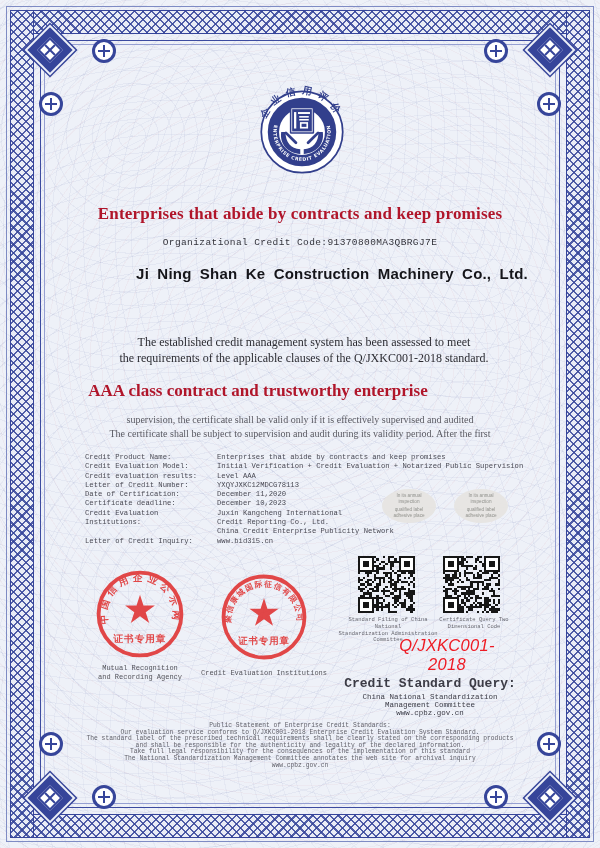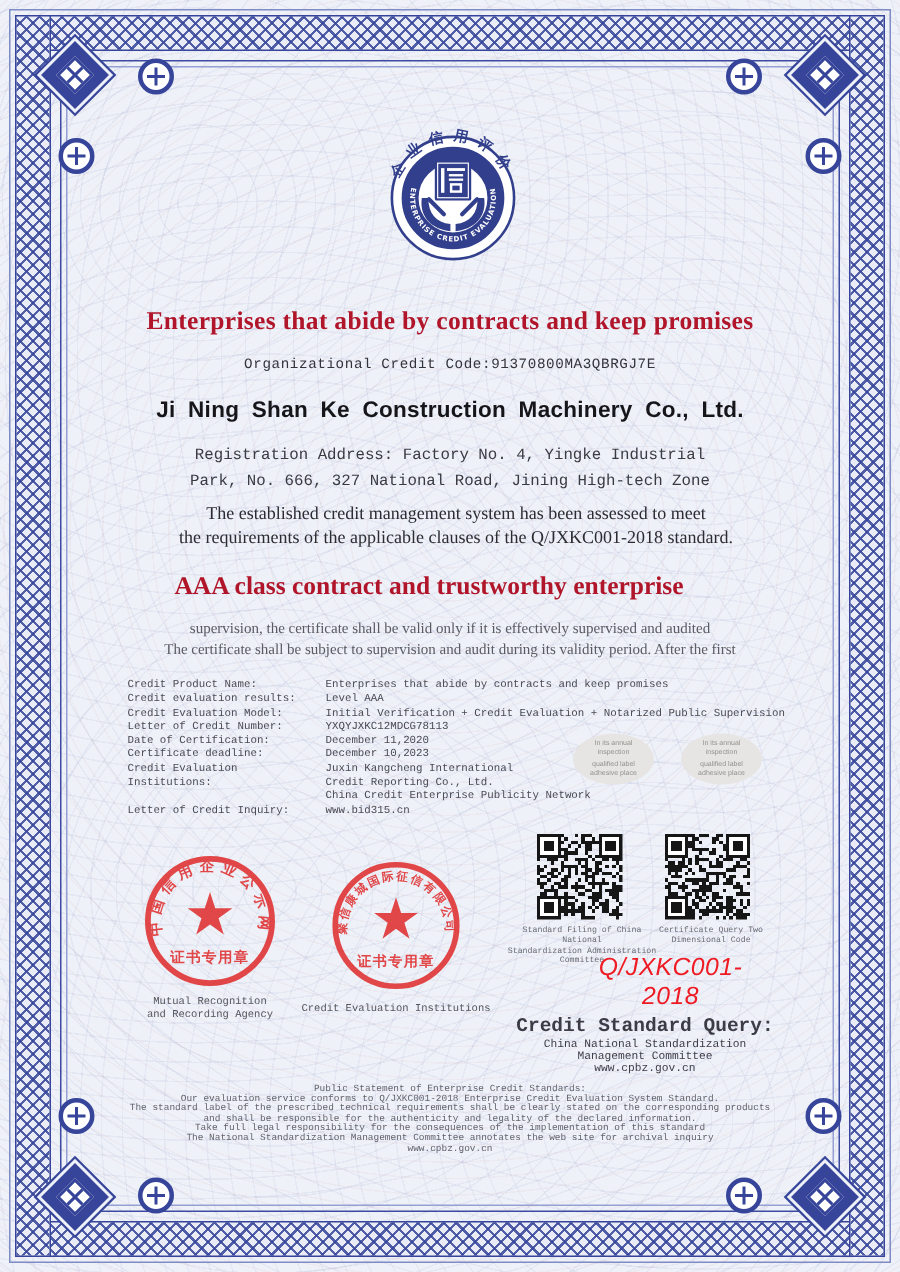--- a/index.html
+++ b/index.html
@@ -50,24 +50,24 @@
     background-size:2px 100%,100% 2px;background-position:center center;background-repeat:no-repeat;}
   .cmedal.h{left:92px;top:39px;}
   .cmedal.v{left:39px;top:92px;}
 
   
   .emblem{left:250px;top:80px;width:104px;height:104px;}
 
   
   .main-title{left:40px;top:204px;width:520px;font-size:17px;font-weight:bold;color:#b0152a;letter-spacing:.2px;}
   .org-code{left:40px;top:237px;width:520px;font-size:9.5px;color:#33333b;letter-spacing:.4px;}
-  .company{left:40px;top:265px;width:520px;font-size:15px;font-weight:bold;color:#15151a;word-spacing:4px;letter-spacing:.2px;}
+  .company{left:40px;top:265px;width:520px;font-size:15px;font-weight:bold;color:#15151a;word-spacing:4px;letter-spacing:.2px;padding-left:32px;}
   .address{left:40px;top:296px;width:520px;font-size:10.5px;line-height:17px;color:#3a3a42;}
   .assessment{left:40px;top:334px;width:528px;font-size:12px;line-height:16px;color:#2b2b31;}
-  .grade-title{left:56px;top:381px;width:460px;font-size:17px;font-weight:bold;color:#b0152a;}
+  .grade-title{left:28px;top:381px;width:460px;font-size:17px;font-weight:bold;color:#b0152a;}
   .supervision{left:60px;top:413px;width:480px;font-size:10px;line-height:14px;color:#5a5a62;}
 
   .details{left:85px;top:453px;width:420px;font-size:7.2px;line-height:9.3px;color:#4a4a54;}
   .drow{display:flex;align-items:flex-end;}
   .dlabel{width:132px;flex:0 0 132px;}
   .dvals{flex:1;}
 
   .oval{width:54px;height:34px;border-radius:50%;background:#e7e5e2;opacity:.92;
     display:flex;flex-direction:column;justify-content:center;}
   .oval .line{font-size:5.5px;line-height:7px;color:#8a8a84;text-align:center;transform:scale(.85);}
@@ -154,51 +154,47 @@
       <path d="M36,60 C34,75 44,84 58,85.5 L58,80 C47,79 41,72 41,60 Z" fill="#323f8c"></path>
       <path d="M84,60 C86,75 76,84 62,85.5 L62,80 C73,79 79,72 79,60 Z" fill="#323f8c"></path>
       <path d="M41.5,61 L53,72.5" stroke="#323f8c" stroke-width="3.2" stroke-linecap="round"></path>
       <path d="M78.5,61 L67,72.5" stroke="#323f8c" stroke-width="3.2" stroke-linecap="round"></path>
     </g>
   </svg>
 
   <div class="abs center serif main-title">Enterprises that abide by contracts and keep promises</div>
   <div class="abs center mono org-code">Organizational Credit Code:91370800MA3QBRGJ7E</div>
   <div class="abs center company">Ji Ning Shan Ke Construction Machinery Co., Ltd.</div>
-  <div class="abs center mono address">
-      <div class="line">Registration Address: Factory No. 4, Yingke Industrial</div>
-      <div class="line">Park, No. 666, 327 National Road, Jining High-tech Zone</div>
-    </div>
   <div class="abs center serif assessment">
       <div class="line">The established credit management system has been assessed to meet</div>
       <div class="line">the requirements of the applicable clauses of the Q/JXKC001-2018 standard.</div>
     </div>
   <div class="abs center serif grade-title">AAA class contract and trustworthy enterprise</div>
   <div class="abs center serif supervision">
       <div class="line">supervision, the certificate shall be valid only if it is effectively supervised and audited</div>
       <div class="line">The certificate shall be subject to supervision and audit during its validity period. After the first</div>
     </div>
 
   <div class="abs mono details" id="details-rows">
       <div class="drow">
         <div class="dlabel">Credit Product Name:</div>
         <div class="dvals">
           <div class="line">Enterprises that abide by contracts and keep promises</div>
         </div>
       </div>
       <div class="drow">
+        <div class="dlabel">Credit Evaluation Model:</div>
+        <div class="dvals">
+          <div class="line">Initial Verification + Credit Evaluation + Notarized Public Supervision</div>
+        </div>
+      </div>
+      <div class="drow">
         <div class="dlabel">Credit evaluation results:</div>
         <div class="dvals">
           <div class="line">Level AAA</div>
-        </div>
-      </div>
-      <div class="drow">
-        <div class="dlabel">Credit Evaluation Model:</div>
-        <div class="dvals">
-          <div class="line">Initial Verification + Credit Evaluation + Notarized Public Supervision</div>
         </div>
       </div>
       <div class="drow">
         <div class="dlabel">Letter of Credit Number:</div>
         <div class="dvals">
           <div class="line">YXQYJXKC12MDCG78113</div>
         </div>
       </div>
       <div class="drow">
         <div class="dlabel">Date of Certification:</div>

